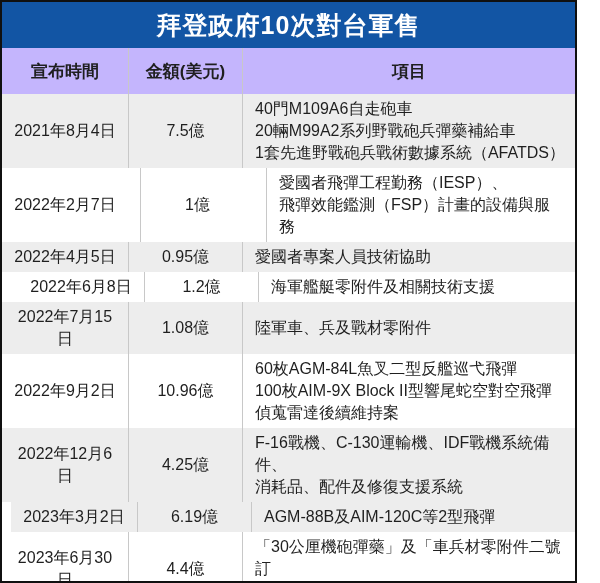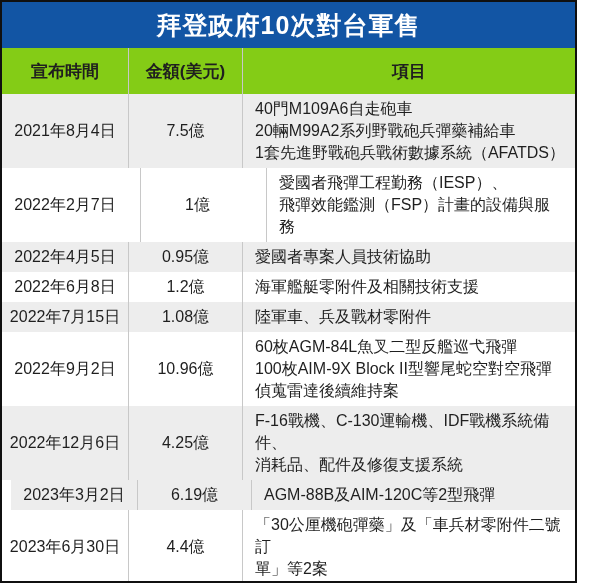--- a/index.html
+++ b/index.html
@@ -15,34 +15,34 @@
   .titlebar {
     flex:0 0 46px;
     background:#1255a4;
     color:#ffffff;
     display:flex; align-items:center; justify-content:center;
     font-size:25px; font-weight:700; letter-spacing:1px;
   }
   .thead {
     flex:0 0 46px;
     display:grid; grid-template-columns:126px 114px 1fr;
-    background:#84cc16;
+    background:#c4b5fd;
     font-weight:700; font-size:17px;
   }
   .th {
     display:flex; align-items:center; justify-content:center;
   }
   .tbody { flex:1 1 auto; display:flex; flex-direction:column; }
   .row {
     display:grid; grid-template-columns:126px 114px 1fr;
     font-size:16px;
   }
   .row.alt { background:#ededed; }
   .cell { display:flex; align-items:center; justify-content:center;
-          padding:4px 2px; line-height:22px; text-align:center; }
+          padding:4px 10px; line-height:22px; text-align:center; }
   .cell.items {
     flex-direction:column; align-items:flex-start; justify-content:center;
     text-align:left; padding:4px 9px 4px 12px;
   }
   .bl { border-left:1px solid #c8c8c8; }
   .item-line { line-height:22px; }
 </style>
 </head>
 <body>
 
@@ -73,21 +73,21 @@
           <div class="item-line">飛彈效能鑑測（FSP）計畫的設備與服務</div>
         </div>
       </div>
       <div class="row alt" style="flex-grow: 1;">
         <div class="cell">2022年4月5日</div>
         <div class="cell bl">0.95億</div>
         <div class="cell items bl">
           <div class="item-line">愛國者專案人員技術協助</div>
         </div>
       </div>
-      <div class="row" style="flex-grow: 1;">
+      <div class="row" style="flex-grow: 1; margin-left: 16px;">
         <div class="cell">2022年6月8日</div>
         <div class="cell bl">1.2億</div>
         <div class="cell items bl">
           <div class="item-line">海軍艦艇零附件及相關技術支援</div>
         </div>
       </div>
       <div class="row alt" style="flex-grow: 1;">
         <div class="cell">2022年7月15日</div>
         <div class="cell bl">1.08億</div>
         <div class="cell items bl">

